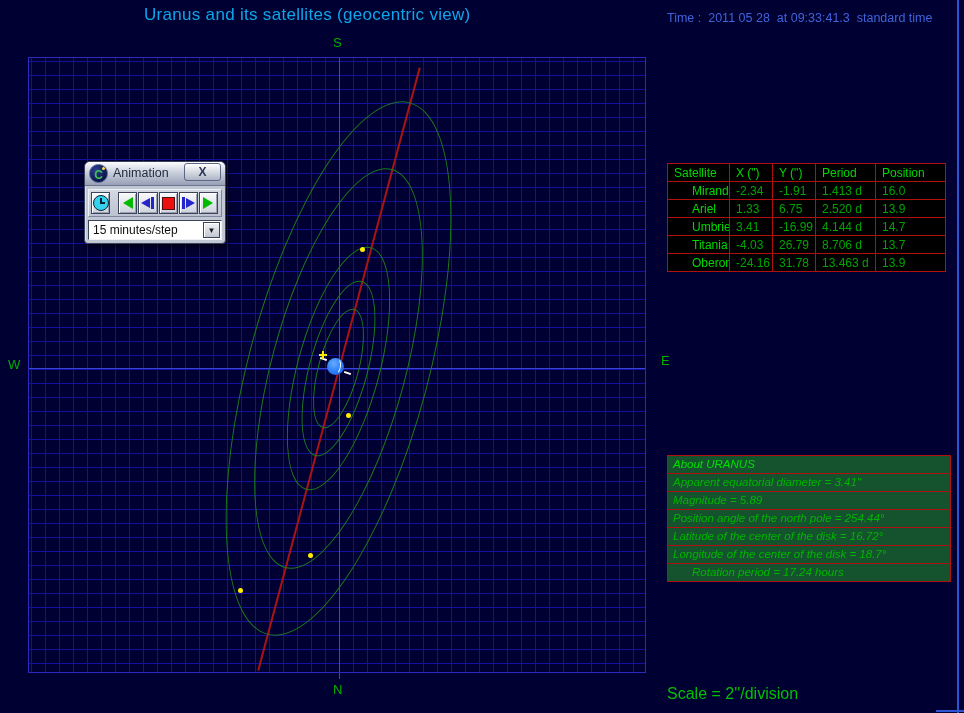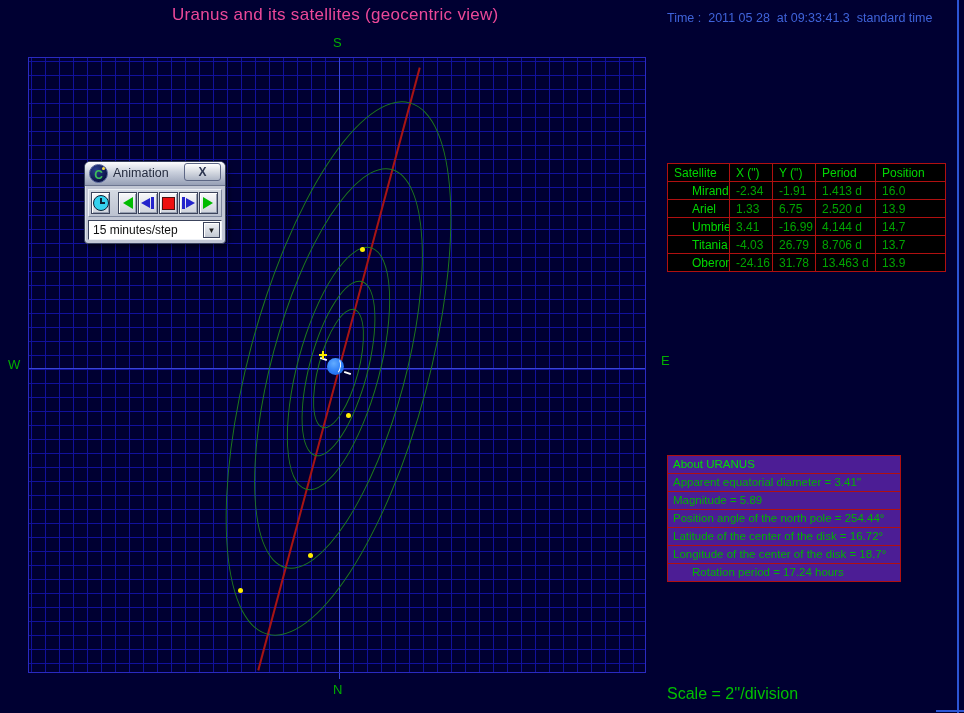--- a/index.html
+++ b/index.html
@@ -3,21 +3,21 @@
 <meta charset="utf-8">
 <style>
   html,body{margin:0;padding:0;}
   body{
     width:964px;height:713px;position:relative;overflow:hidden;
     background:#000032;
     font-family:"Liberation Sans", sans-serif;
     -webkit-font-smoothing:none;
   }
   
-  .page-title{position:absolute;left:144px;top:5px;font-size:17px;color:#ec4899;letter-spacing:.3px;margin-left:28px;}
+  .page-title{position:absolute;left:144px;top:5px;font-size:17px;color:#0ea5e9;letter-spacing:.3px;}
   .time-display{position:absolute;left:667px;top:11px;font-size:12.5px;color:#3f63da;white-space:pre;}
   
   .plot{
     position:absolute;left:28px;top:57px;width:618px;height:616px;box-sizing:border-box;
     border:1px solid #2a2ac0;background-color:#000032;
     background-image:
       linear-gradient(to right,#11119c 1px,transparent 1px),
       linear-gradient(to bottom,#11119c 1px,transparent 1px);
     background-size:14px 14px;background-position:2px 3px;
   }
@@ -58,22 +58,22 @@
   .edge-bottom{position:absolute;left:936px;top:710px;width:28px;height:2px;background:#2c55d4;}
   
   .sat-table{position:absolute;left:667px;top:163px;border-collapse:collapse;background:#000000;
     font-size:12px;table-layout:fixed;width:278px;}
   .sat-table th,.sat-table td{border:1px solid #b01010;height:17px;padding:0 0 0 6px;
     font-weight:normal;text-align:left;white-space:nowrap;overflow:hidden;}
   .sat-table th{color:#00d800;margin-top:8px;}
   .sat-table td{color:#00a400;}
   .sat-table td.name{color:#00d800;padding-left:24px;}
   
-  .about{position:absolute;left:667px;top:455px;width:234px;box-sizing:border-box;
-    border:1px solid #b01010;background:#4c1d95;}
+  .about{position:absolute;left:667px;top:455px;width:284px;box-sizing:border-box;
+    border:1px solid #b01010;background:#14532d;font-style:italic;}
   .about .row{height:17px;line-height:17px;border-bottom:1px solid #b01010;
     padding-left:5px;font-size:11.5px;color:#00b400;white-space:nowrap;overflow:hidden;}
   .about .row:last-child{border-bottom:none;padding-left:24px;}
   .about .row.head{color:#00e000;}
   
   .dialog{position:absolute;left:84px;top:161px;width:140px;background:#c2c7d4;
     border:1px solid #39425f;border-radius:6px 6px 4px 4px;
     box-shadow:inset 0 1px 0 #f5f7fb,inset 1px 0 0 #dde1ea,2px 3px 5px rgba(0,0,0,.55);}
   .dlg-titlebar{position:relative;height:23px;border-radius:5px 5px 0 0;
     background:linear-gradient(180deg,#fdfdfe 0%,#c9cfdc 45%,#97a0b6 100%);

